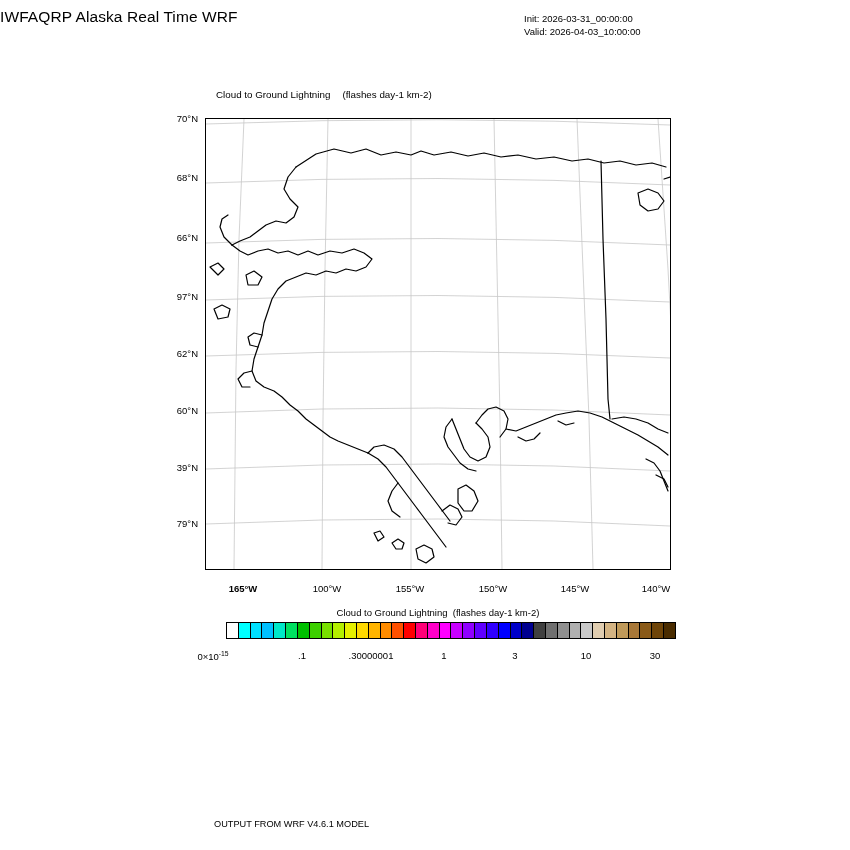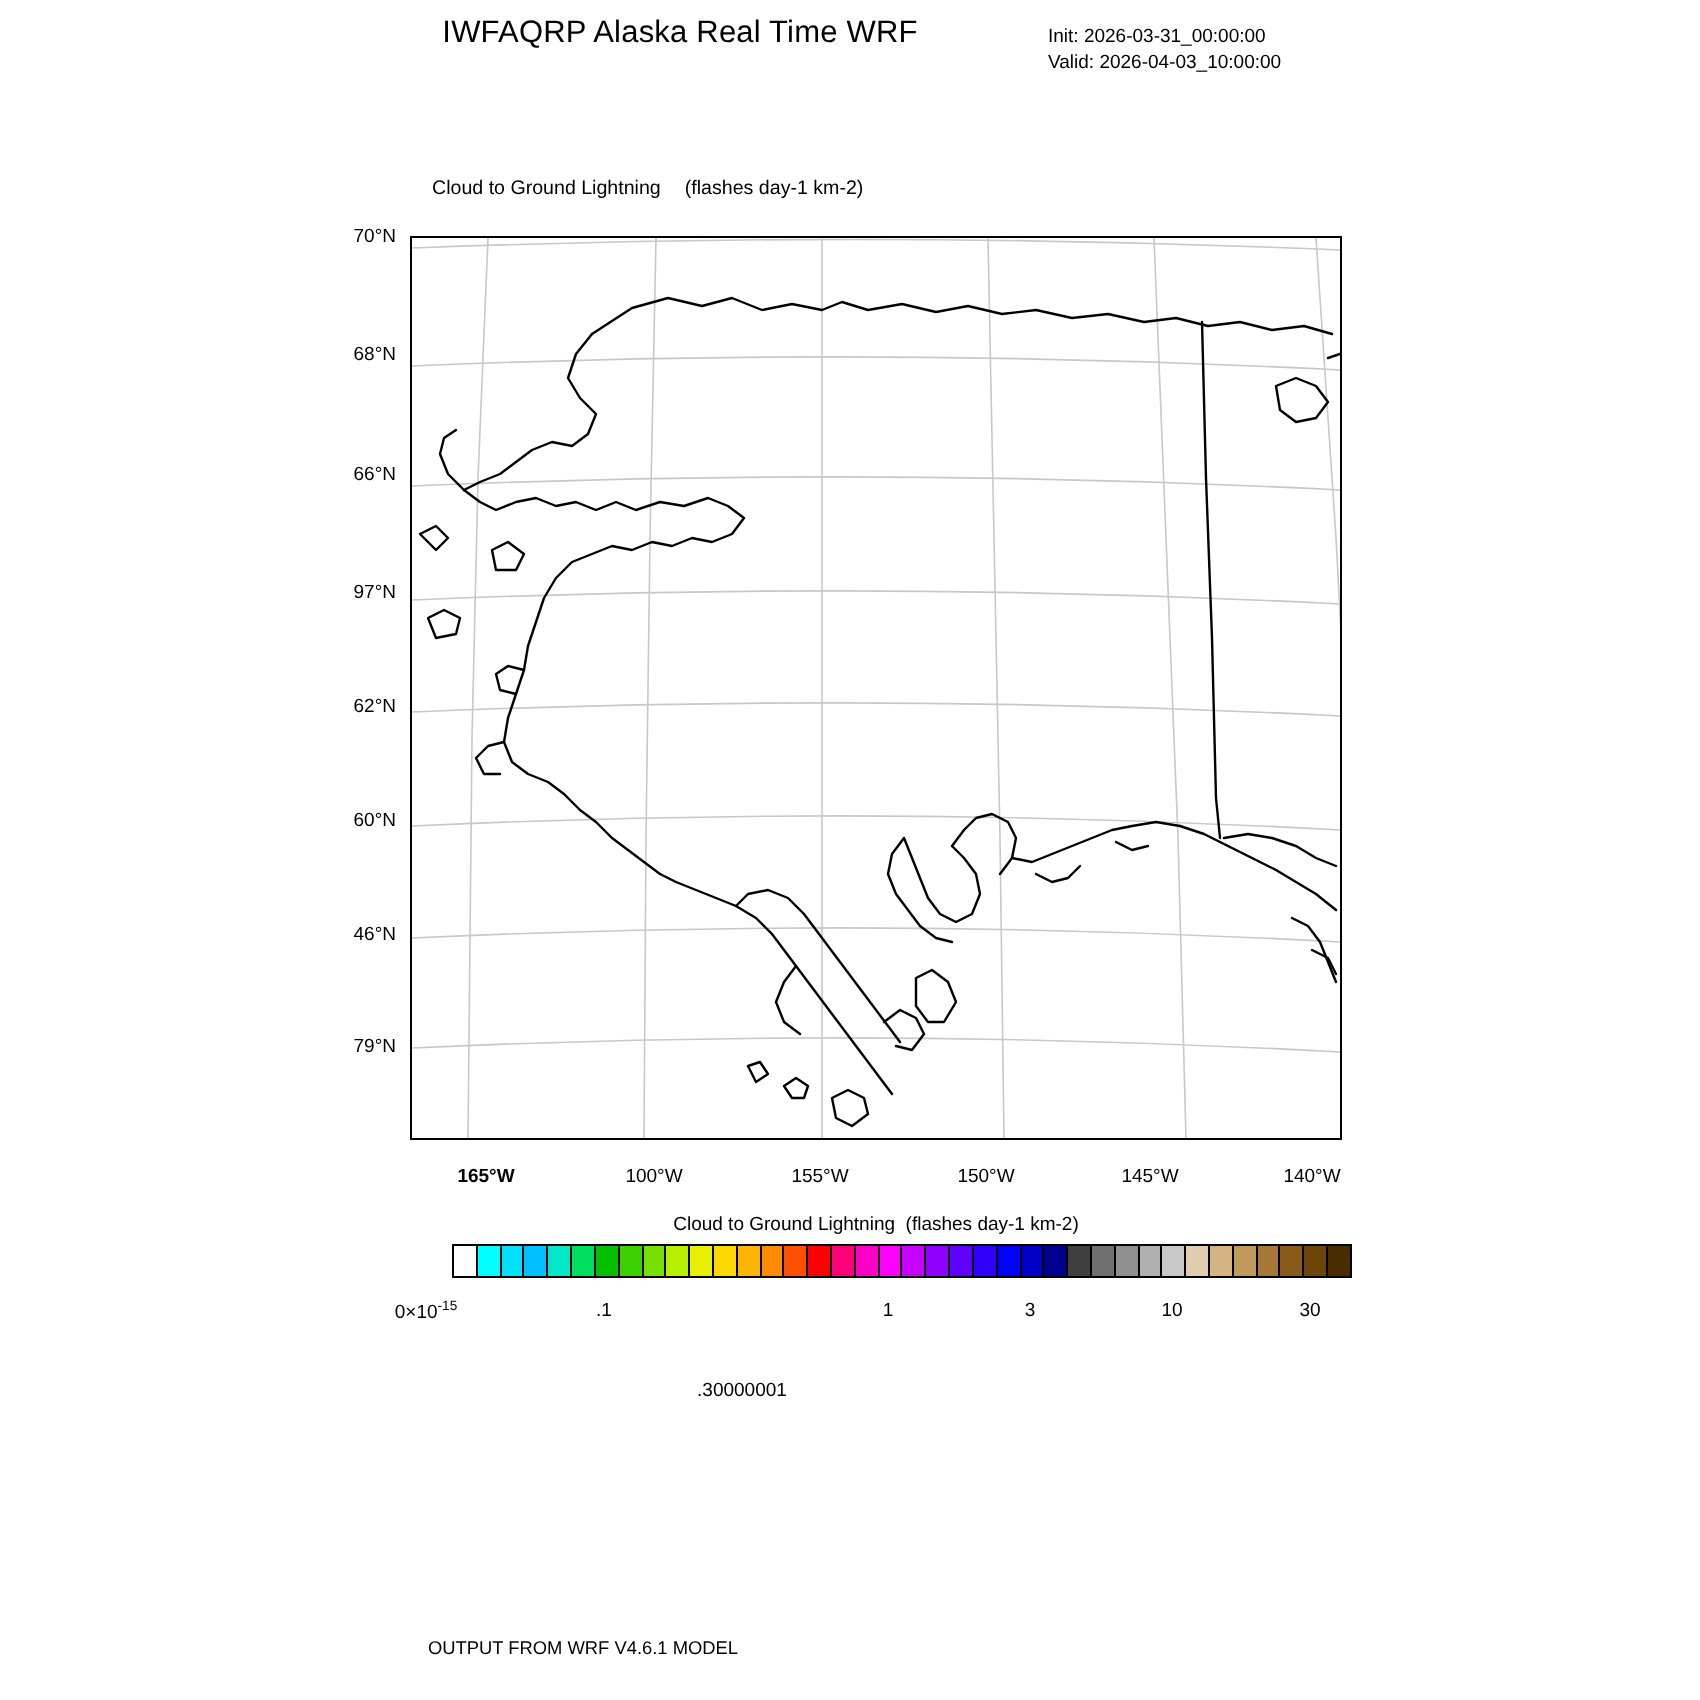--- a/index.html
+++ b/index.html
@@ -19,21 +19,21 @@
     position: relative;
     width: 850px;
     height: 850px;
   }
   
   .main-title {
     position: absolute;
     left: 0;
     top: 8px;
     width: 680px;
-    text-align: center;
+    text-align: left;
     font-size: 15.5px;
     letter-spacing: 0.1px;
   }
   .init-block {
     position: absolute;
     left: 524px;
     top: 12px;
     font-size: 9.5px;
     line-height: 13px;
   }
@@ -204,21 +204,21 @@
       </g>
     </svg>
   </div>
 
   <div class="ylabel" style="left:152px; top:113px;">70°N</div>
   <div class="ylabel" style="left:152px; top:172px;">68°N</div>
   <div class="ylabel" style="left:152px; top:232px;">66°N</div>
   <div class="ylabel" style="left:152px; top:291px;">97°N</div>
   <div class="ylabel" style="left:152px; top:348px;">62°N</div>
   <div class="ylabel" style="left:152px; top:405px;">60°N</div>
-  <div class="ylabel" style="left:152px; top:462px;">46°N</div>
+  <div class="ylabel" style="left:152px; top:462px;">39°N</div>
   <div class="ylabel" style="left:152px; top:518px;">79°N</div>
 
   <div class="xlabel" style="left:216px;font-weight:bold;">165°W</div>
   <div class="xlabel" style="left:300px;">100°W</div>
   <div class="xlabel" style="left:383px;">155°W</div>
   <div class="xlabel" style="left:466px;">150°W</div>
   <div class="xlabel" style="left:548px;">145°W</div>
   <div class="xlabel" style="left:629px;">140°W</div>
 
   <div class="cbar-title">
@@ -261,21 +261,21 @@
       <div class="cbar-cell" style="background: rgb(212, 180, 131);"></div>
       <div class="cbar-cell" style="background: rgb(192, 154, 90);"></div>
       <div class="cbar-cell" style="background: rgb(168, 120, 56);"></div>
       <div class="cbar-cell" style="background: rgb(138, 90, 24);"></div>
       <div class="cbar-cell" style="background: rgb(110, 68, 8);"></div>
       <div class="cbar-cell" style="background: rgb(74, 44, 0);"></div>
     </div>
 
   <div class="cbar-ticklabel" style="left:173px;"><span>0×10</span><sup>-15</sup></div>
   <div class="cbar-ticklabel" style="left:262px;">.1</div>
-  <div class="cbar-ticklabel" style="left:331px;margin-top:40px;">.30000001</div>
+  <div class="cbar-ticklabel" style="left:331px;">.30000001</div>
   <div class="cbar-ticklabel" style="left:404px;">1</div>
   <div class="cbar-ticklabel" style="left:475px;">3</div>
   <div class="cbar-ticklabel" style="left:546px;">10</div>
   <div class="cbar-ticklabel" style="left:615px;">30</div>
 
   <div class="footer">
     <div>OUTPUT FROM WRF V4.6.1 MODEL</div>
   </div>
 
 </div>

